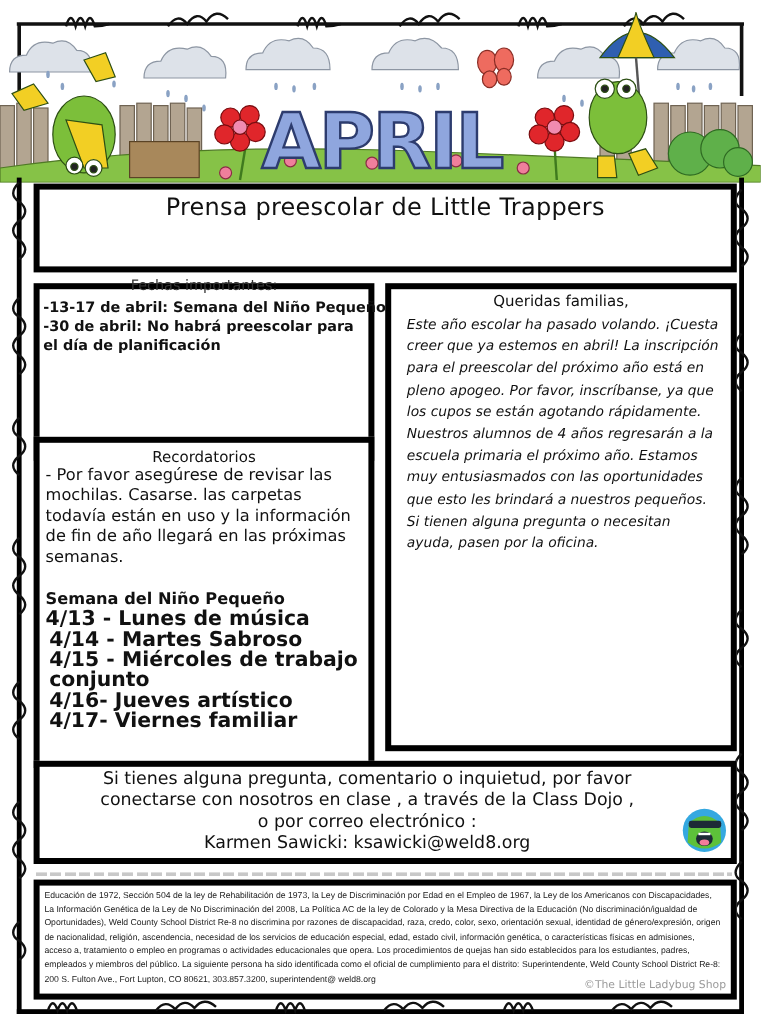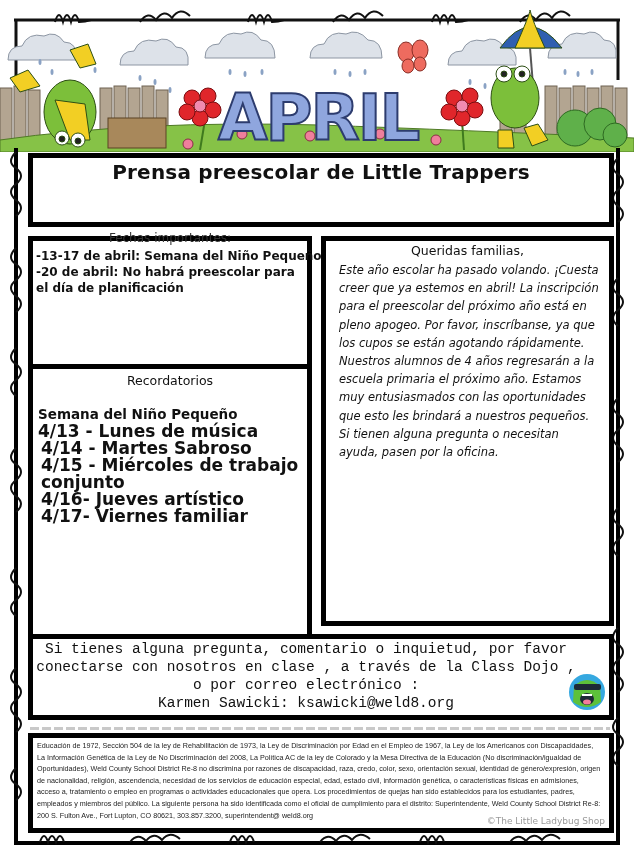--- a/index.html
+++ b/index.html
@@ -11,21 +11,21 @@
     .banner svg { display: block; }
 
     
     .frame-left { position: absolute; left: 14px; top: 148px; width: 4px; height: 697px; background: #000; }
     .frame-right { position: absolute; left: 616px; top: 148px; width: 4px; height: 697px; background: #000; }
     .frame-bottom { position: absolute; left: 14px; top: 841px; width: 606px; height: 4px; background: #000; }
     .squiggles { position: absolute; left: 0; top: 148px; width: 634px; height: 697px; pointer-events: none; }
 
     
     .box { position: absolute; border: 5px solid #000; background: #fff; }
-    .box-title { left: 28px; top: 153px; width: 586px; height: 74px; font-weight: bold; }
+    .box-title { left: 28px; top: 153px; width: 586px; height: 74px; }
     .box-dates { left: 28px; top: 236px; width: 284px; height: 148px; }
     .box-reminders { left: 28px; top: 364px; width: 284px; height: 276px; }
     .box-letter { left: 321px; top: 236px; width: 293px; height: 390px; }
     .box-contact { left: 28px; top: 634px; width: 586px; height: 86px; }
     .box-legal { left: 28px; top: 733px; width: 586px; height: 100px; }
 
     .title-text {
       position: absolute; left: 0; right: 0; top: 2px;
       text-align: center; font-size: 20px; font-family: "DejaVu Sans", sans-serif;
       letter-spacing: 0.2px; color: #111;
@@ -42,21 +42,21 @@
 
     .rem-heading { text-align: center; font-size: 12.5px; margin-top: 4px; line-height: 15px; }
     .rem-body { padding: 0 4px 0 5px; font-size: 13.5px; line-height: 17px; }
     .week-title { font-weight: bold; font-size: 13.5px; margin: 18px 0 0 5px; line-height: 17px; }
     .week-list { padding-left: 5px; font-weight: bold; font-size: 17px; line-height: 17px; }
     .week-list .indent { padding-left: 3px; }
 
     .letter-heading { text-align: center; font-size: 12.5px; margin-top: 2px; line-height: 16px; }
     .letter-body { padding: 2px 8px 0 13px; font-size: 11.5px; line-height: 18.2px; font-style: italic; }
 
-    .contact-text { text-align: center; font-size: 14.5px; line-height: 18px; padding-top: 1px; padding-right: 30px; font-family: Liberation Mono, monospace; }
+    .contact-text { text-align: center; font-size: 14.5px; line-height: 18px; padding-top: 1px; padding-right: 30px; }
     .dojo { position: absolute; right: 3px; top: 33px; width: 38px; height: 40px; }
 
     .legal-ghost { position: absolute; left: 30px; top: 724px; width: 580px; height: 9px; overflow: hidden; }
     .legal-ghost span { display:block; height: 3px; margin-top: 3px; background: repeating-linear-gradient(90deg, #bbb 0 9px, transparent 9px 12px); opacity: 0.8; }
 
     .legal-text { padding: 2px 6px 0 4px; font-family: "Liberation Sans", sans-serif; font-size: 7.2px; line-height: 11.6px; color: #222; }
     .credit { position: absolute; right: 4px; bottom: 2px; font-size: 9px; color: #9a9a9a; font-family: "DejaVu Sans", sans-serif; }
   </style>
 </head>
 <body>
@@ -229,28 +229,29 @@
 </div>
 
 <div class="box box-dates">
   <div class="dates-heading">Fechas importantes:</div>
   <div class="dates-list">
     <div class="item">
       <span class="date">-13-17 de abril:</span>
       <span>Semana del Niño Pequeño</span>
     </div>
     <div class="item wrap">
-      <span class="date">-20 de abril:</span>
+      <span class="date">-30 de abril:</span>
       <span>No habrá preescolar para el día de planificación</span>
     </div>
   </div>
 </div>
 
 <div class="box box-reminders">
   <div class="rem-heading">Recordatorios</div>
+  <div class="rem-body">- Por favor asegúrese de revisar las mochilas. Casarse. las carpetas todavía están en uso y la información de fin de año llegará en las próximas semanas.</div>
   <div class="week-title">Semana del Niño Pequeño</div>
   <div class="week-list">
     <div>4/13 -  Lunes de música</div>
     <div class="indent">4/14 - Martes Sabroso</div>
     <div class="indent">4/15 - Miércoles de trabajo conjunto</div>
     <div class="indent">4/16- Jueves artístico</div>
     <div class="indent">4/17- Viernes familiar</div>
   </div>
 </div>
 

